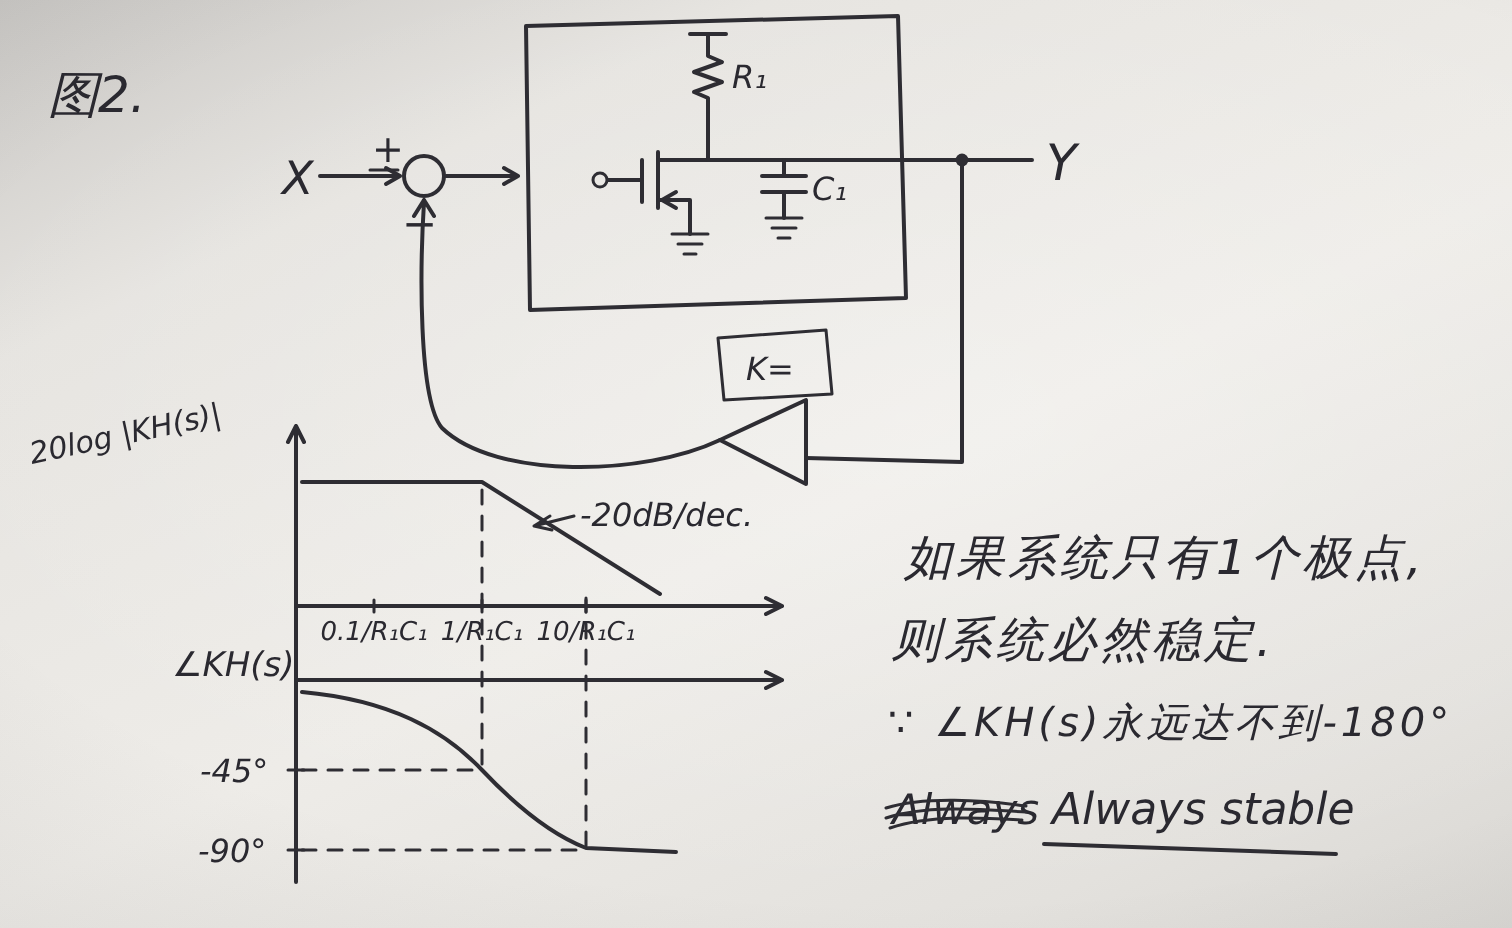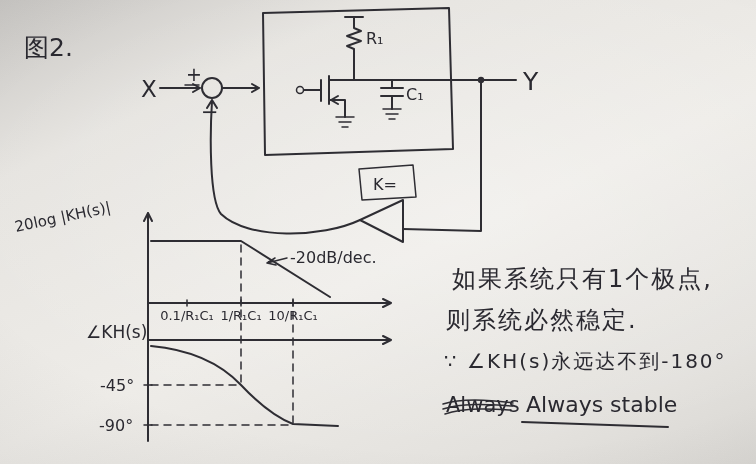--- a/index.html
+++ b/index.html
@@ -1,19 +1,20 @@
 <!DOCTYPE html>
 <html><head>
 <meta charset="utf-8">
 <style>
   html,body{margin:0;padding:0;background:#888;}
   .canvas{
     position:relative;width:756px;height:464px;overflow:hidden;
     background:linear-gradient(155deg,#c9c7c4 0%,#e6e4e0 22%,#eeece8 55%,#e3e1dd 85%,#d9d7d3 100%);
     font-family:"DejaVu Sans",sans-serif;
+    font-style:italic;
   }
   .vignette{
     position:absolute;inset:0;pointer-events:none;
     background:radial-gradient(120% 95% at 60% 45%, rgba(255,255,255,0.28) 0%, rgba(255,255,255,0) 55%, rgba(40,40,40,0.12) 100%);
   }
   svg{position:absolute;left:0;top:0;}
   .ink{stroke:#2e2d33;stroke-width:2;fill:none;stroke-linecap:round;stroke-linejoin:round;}
   .ink-thin{stroke:#2e2d33;stroke-width:1.5;fill:none;stroke-linecap:round;stroke-linejoin:round;}
   .dash{stroke:#2e2d33;stroke-width:1.5;fill:none;stroke-dasharray:7 6;stroke-linecap:round;}
   .fill-ink{fill:#2e2d33;stroke:none;}

